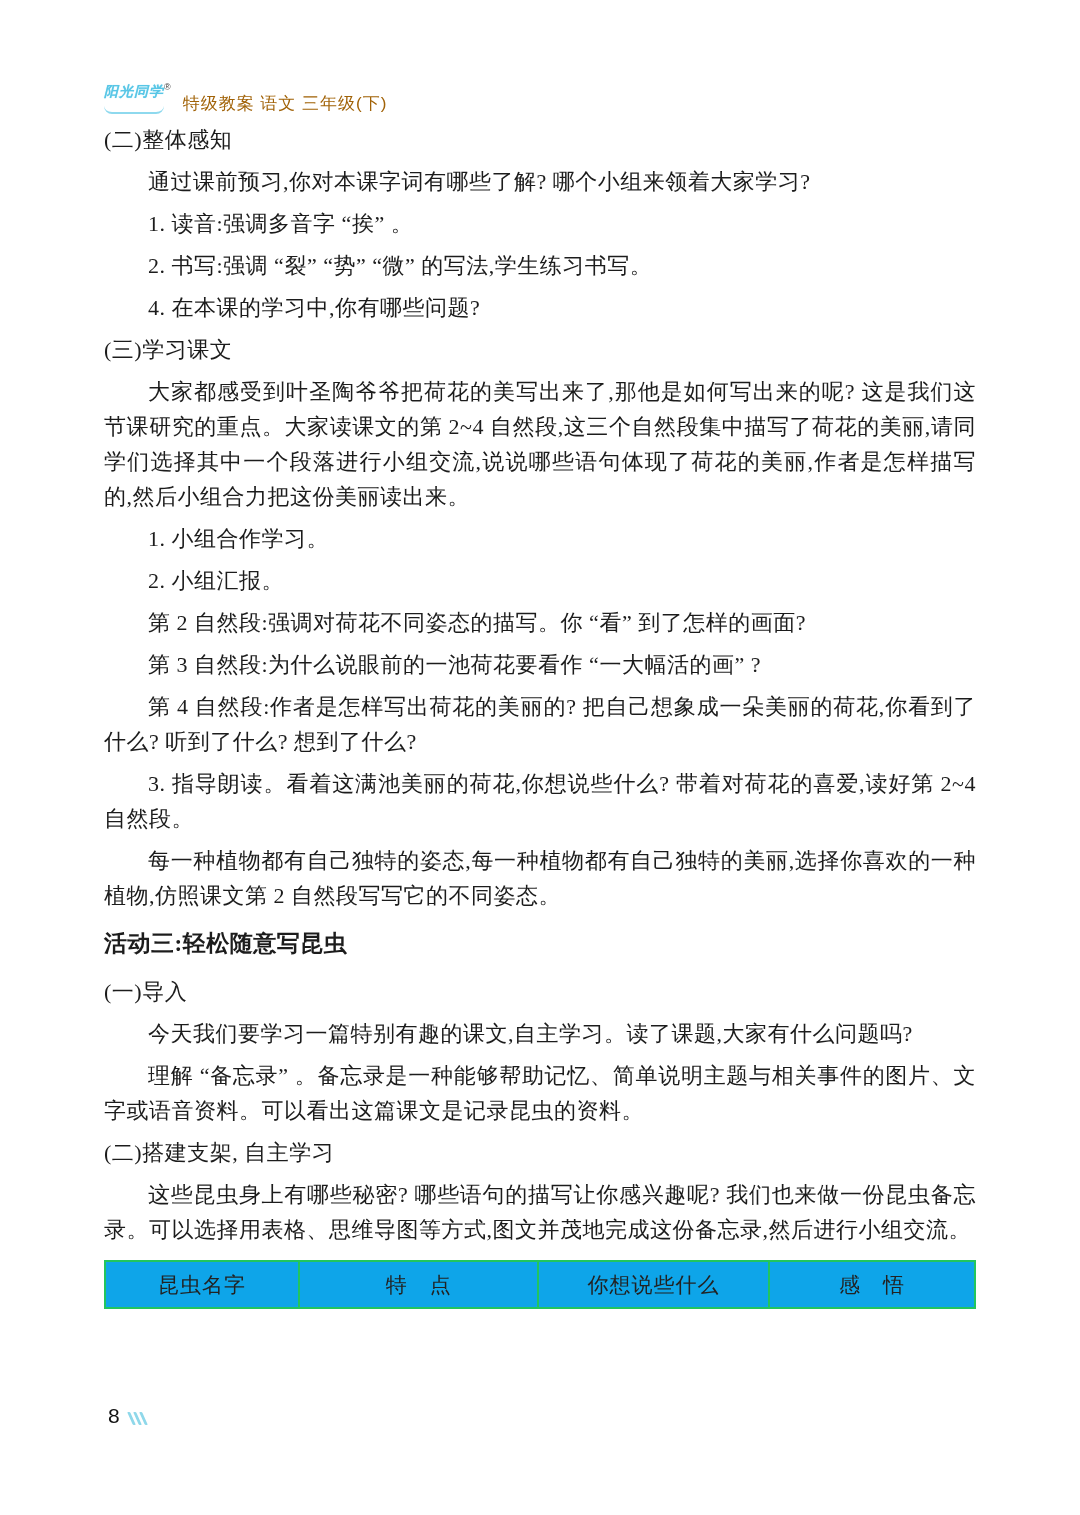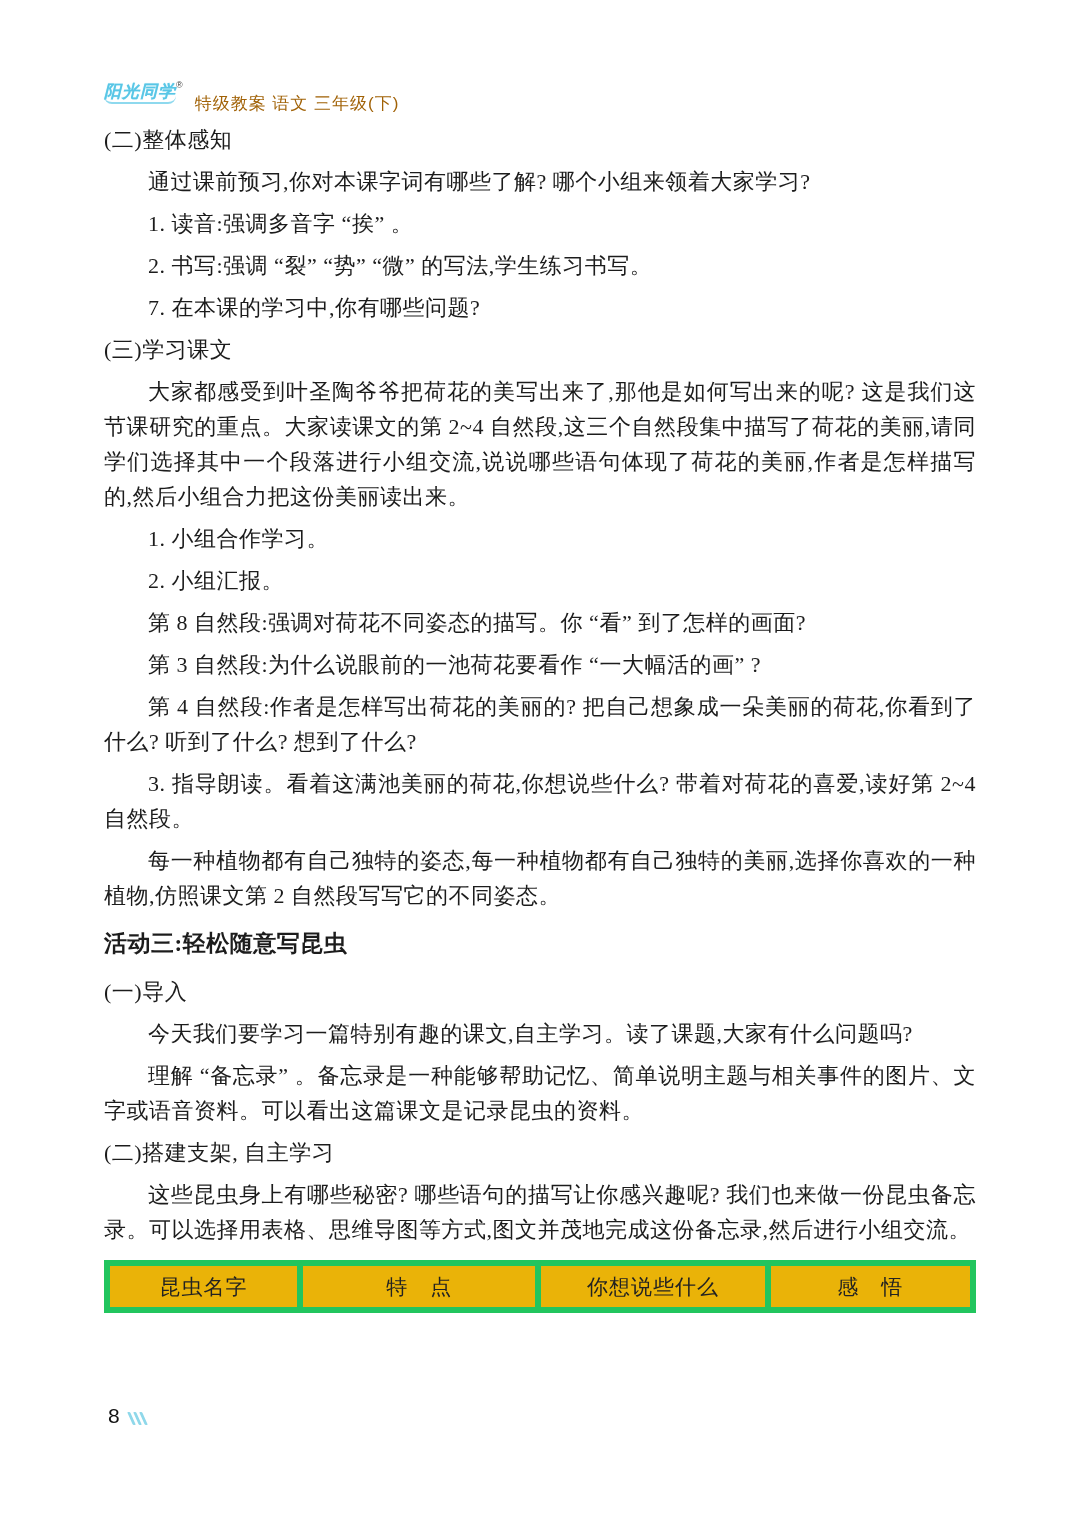--- a/index.html
+++ b/index.html
@@ -22,29 +22,29 @@
     gap: 12px;
     height: 30px;
     margin-bottom: 16px;
   }
   .logo {
     position: relative;
     display: inline-block;
     white-space: nowrap;
   }
   .logo-text {
-    font-size: 17px;
+    font-size: 14px;
     font-weight: bold;
     font-style: italic;
     color: #58c6e6;
     letter-spacing: 1px;
     text-shadow: 0 0 1px #9adef0;
     border-bottom: 2px solid #8ed9ee;
     border-radius: 0 0 8px 8px;
-    padding-bottom: 1px;
+    padding-bottom: 13px;
   }
   .logo-reg {
     font-size: 9px;
     color: #444;
     vertical-align: top;
     font-style: normal;
   }
   .doc-subtitle {
     font-size: 17px;
     color: #a16207;
@@ -71,22 +71,22 @@
   }
   
   .memo-table {
     width: 872px;
     margin-top: 13px;
     border-collapse: collapse;
     table-layout: fixed;
   }
   .memo-table th {
     height: 47px;
-    background: #eab308;
-    border: 6px solid #22c55e;
+    background: #0ea5e9;
+    border: 2px solid #22c55e;
     font-size: 21px;
     font-weight: normal;
     color: #222222;
     text-align: center;
     vertical-align: middle;
     letter-spacing: 1px;
   }
   .memo-table th:nth-child(1) { width: 22.3%; }
   .memo-table th:nth-child(2) { width: 27.5%; margin-top: 46px; }
   .memo-table th:nth-child(3) { width: 26.5%; }
@@ -122,26 +122,26 @@
   <div class="doc-header">
     <span class="logo"><span class="logo-text">阳光同学</span><sup class="logo-reg">®</sup></span>
     <span class="doc-subtitle">特级教案  语文  三年级(下)</span>
   </div>
 
   <div class="doc-body" id="blocks">
       <p class="blk-section">(二)整体感知</p>
       <p class="blk-para">通过课前预习,你对本课字词有哪些了解? 哪个小组来领着大家学习?</p>
       <p class="blk-para">1. 读音:强调多音字 “挨” 。</p>
       <p class="blk-para">2. 书写:强调 “裂” “势” “微” 的写法,学生练习书写。</p>
-      <p class="blk-para">7. 在本课的学习中,你有哪些问题?</p>
+      <p class="blk-para">4. 在本课的学习中,你有哪些问题?</p>
       <p class="blk-section">(三)学习课文</p>
       <p class="blk-para">大家都感受到叶圣陶爷爷把荷花的美写出来了,那他是如何写出来的呢? 这是我们这节课研究的重点。大家读课文的第 2~4 自然段,这三个自然段集中描写了荷花的美丽,请同学们选择其中一个段落进行小组交流,说说哪些语句体现了荷花的美丽,作者是怎样描写的,然后小组合力把这份美丽读出来。</p>
       <p class="blk-para">1. 小组合作学习。</p>
       <p class="blk-para">2. 小组汇报。</p>
-      <p class="blk-para">第 8 自然段:强调对荷花不同姿态的描写。你 “看” 到了怎样的画面?</p>
+      <p class="blk-para">第 2 自然段:强调对荷花不同姿态的描写。你 “看” 到了怎样的画面?</p>
       <p class="blk-para">第 3 自然段:为什么说眼前的一池荷花要看作 “一大幅活的画” ?</p>
       <p class="blk-para">第 4 自然段:作者是怎样写出荷花的美丽的? 把自己想象成一朵美丽的荷花,你看到了什么? 听到了什么? 想到了什么?</p>
       <p class="blk-para">3. 指导朗读。看着这满池美丽的荷花,你想说些什么? 带着对荷花的喜爱,读好第 2~4 自然段。</p>
       <p class="blk-para">每一种植物都有自己独特的姿态,每一种植物都有自己独特的美丽,选择你喜欢的一种植物,仿照课文第 2 自然段写写它的不同姿态。</p>
       <p class="blk-title">活动三:轻松随意写昆虫</p>
       <p class="blk-section">(一)导入</p>
       <p class="blk-para">今天我们要学习一篇特别有趣的课文,自主学习。读了课题,大家有什么问题吗?</p>
       <p class="blk-para">理解 “备忘录” 。备忘录是一种能够帮助记忆、简单说明主题与相关事件的图片、文字或语音资料。可以看出这篇课文是记录昆虫的资料。</p>
       <p class="blk-section">(二)搭建支架, 自主学习</p>
       <p class="blk-para">这些昆虫身上有哪些秘密? 哪些语句的描写让你感兴趣呢? 我们也来做一份昆虫备忘录。可以选择用表格、思维导图等方式,图文并茂地完成这份备忘录,然后进行小组交流。</p>

